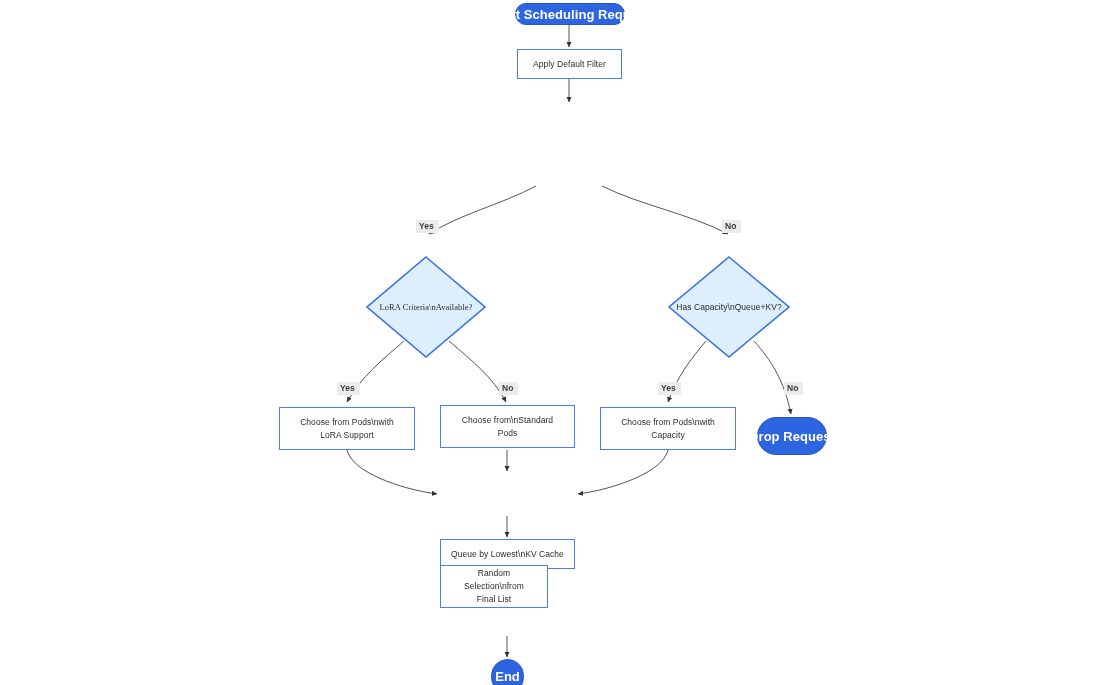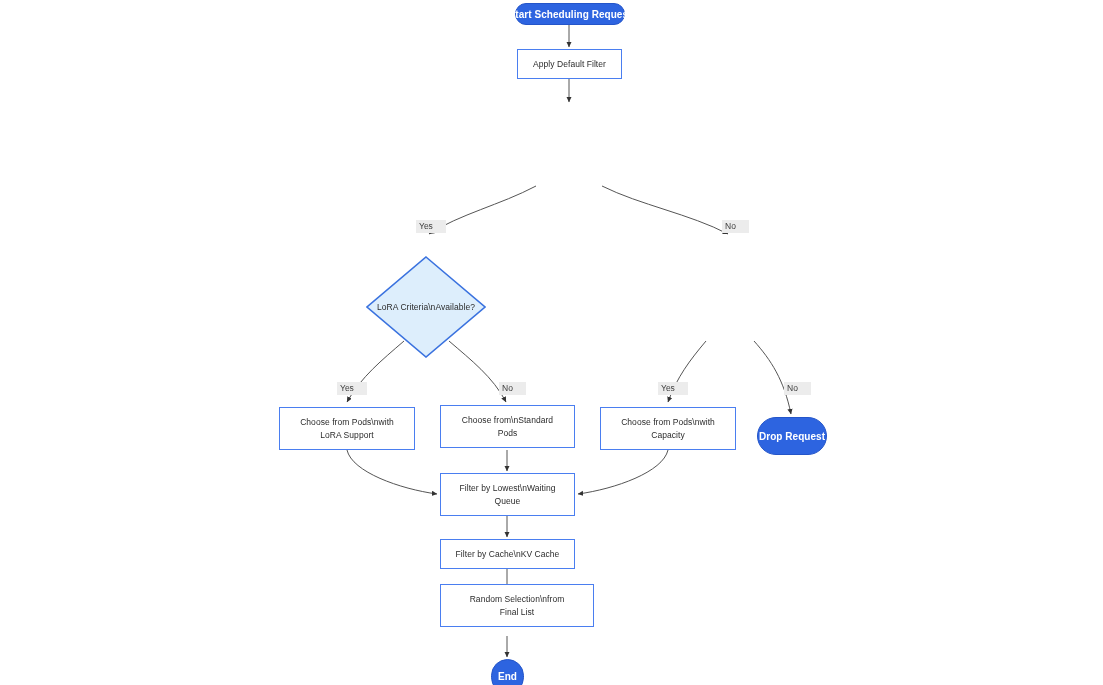--- a/index.html
+++ b/index.html
@@ -46,21 +46,21 @@
   .node-rect .node-label {
     padding: 0 6px;
     white-space: pre-wrap;
   }
   .node-pill {
     background: #2d64e0;
     border: 1.3px solid #2455c9;
     border-radius: 999px;
     color: #ffffff;
     font-weight: bold;
-    font-size: 10px;
+    font-size: 13px;
   }
   .node-pill .node-label {
     padding: 0 10px;
     white-space: nowrap;
   }
   .node-diamond {
     background: transparent;
     border: none;
   }
   .node-diamond .dia-shape {
@@ -74,24 +74,25 @@
     position: relative;
     z-index: 2;
     white-space: nowrap;
   }
   .edge-label {
     position: absolute;
     background: #ececec;
     color: #3c3c3c;
     font-size: 8.5px;
     line-height: 11px;
-    padding: 1px 13px 1px 3px;
+    padding: 1px 5px 1px 3px;
     box-sizing: border-box;
     text-align: right;
     white-space: nowrap;
+    font-weight: bold;
   }
 </style>
 </head>
 <body>
 
 <div id="canvas">
 
   <svg id="edges" viewBox="0 0 1103 685" xmlns="http://www.w3.org/2000/svg">
     <defs>
       <marker id="arrow" markerWidth="7" markerHeight="7" refX="5.2" refY="2.6" orient="auto" markerUnits="strokeWidth">
@@ -132,57 +133,59 @@
 
   <div class="node node-pill" style="left:515px; top:3px; width:110px; height:22px;">
     <span class="node-label">Start Scheduling Request</span>
   </div>
 
   <div class="node node-rect" style="left:517px; top:49px; width:105px; height:30px;">
     <span class="node-label">Apply Default Filter</span>
   </div>
 
 
-  <div class="node node-diamond" style="left:366px; top:256px; width:120px; height:102px;">
+  <div class="node node-diamond" style="left:366px; top:256px; width:120px; height:102px;font-family:Liberation Serif, serif;">
     <svg class="dia-shape" viewBox="0 0 120 102" preserveAspectRatio="none">
       <polygon points="60,1 119,51 60,101 1,51" fill="#ddeefc" stroke="#3a72df" stroke-width="1.6"></polygon>
     </svg>
     <span class="node-label">LoRA Criteria\nAvailable?</span>
   </div>
 
+  <div class="node node-diamond" style="left:668px; top:256px; width:122px; height:102px;">
+    <svg class="dia-shape" viewBox="0 0 122 102" preserveAspectRatio="none">
+      <polygon points="61,1 121,51 61,101 1,51" fill="#ddeefc" stroke="#3a72df" stroke-width="1.6"></polygon>
+    </svg>
+    <span class="node-label">Has Capacity\nQueue+KV?</span>
+  </div>
 
   <div class="node node-rect" style="left:279px; top:407px; width:136px; height:43px;">
     <span class="node-label">Choose from Pods\nwith
 LoRA Support</span>
   </div>
 
   <div class="node node-rect" style="left:440px; top:405px; width:135px; height:43px;">
     <span class="node-label">Choose from\nStandard
 Pods</span>
   </div>
 
   <div class="node node-rect" style="left:600px; top:407px; width:136px; height:43px;">
     <span class="node-label">Choose from Pods\nwith
 Capacity</span>
   </div>
 
   <div class="node node-pill" style="left:757px; top:417px; width:70px; height:38px;">
     <span class="node-label">Drop Request</span>
   </div>
 
-  <div class="node node-rect" style="left:440px; top:473px; width:135px; height:43px;">
-    <span class="node-label">Filter by Lowest\nWaiting
-Queue</span>
-  </div>
 
   <div class="node node-rect" style="left:440px; top:539px; width:135px; height:30px;">
-    <span class="node-label">Filter by Cache\nKV Cache</span>
-  </div>
-
-  <div class="node node-rect" style="left:440px; top:584px; width:154px; height:43px;">
+    <span class="node-label">Queue by Lowest\nKV Cache</span>
+  </div>
+
+  <div class="node node-rect" style="left:440px; top:565px; width:108px; height:43px;">
     <span class="node-label">Random Selection\nfrom
 Final List</span>
   </div>
 
   <div class="node node-pill" style="left:491px; top:659px; width:33px; height:35px;">
     <span class="node-label">End</span>
   </div>
 
   <div class="edge-label" style="left:416px; top:220px;">Yes</div>
 

